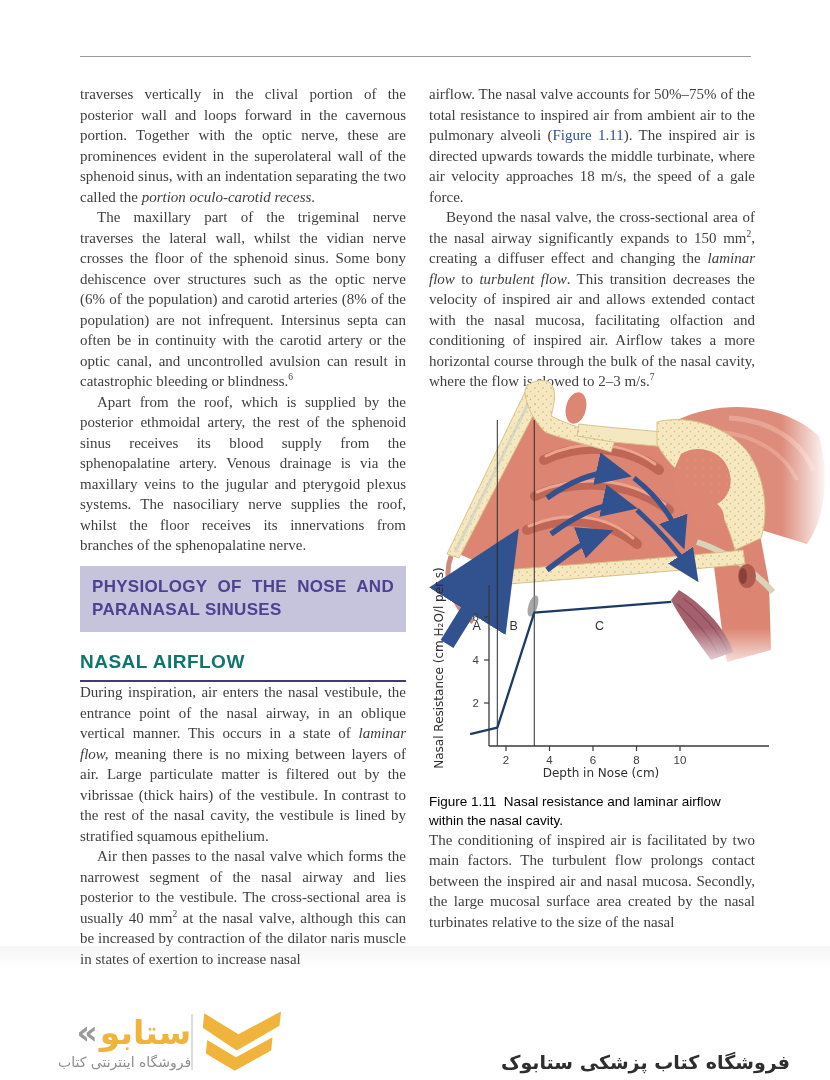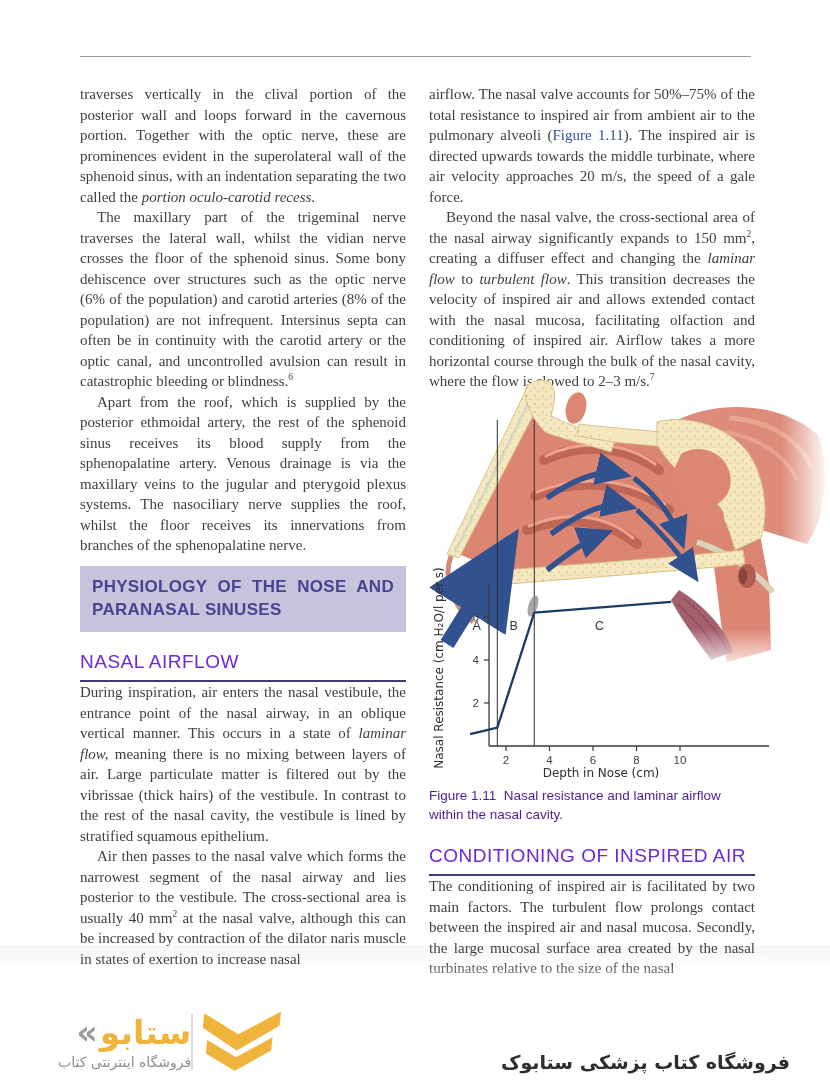--- a/index.html
+++ b/index.html
@@ -17,30 +17,30 @@
   .para{margin:0;}
   .para.indent{text-indent:17px;}
   .i{font-style:italic;}
   .sup{font-size:9.5px;vertical-align:super;line-height:0;}
   .link{color:#2d4f9e;}
   
   .section-box{background:#c6c3dd;color:#4b4290;font-family:"Liberation Sans",sans-serif;
                font-weight:bold;font-size:17px;line-height:23px;letter-spacing:.3px;
                padding:9px 12px 11px 12px;margin:10px 0 20px 0;}
   
-  .section-heading{font-family:"Liberation Sans",sans-serif;font-weight:normal;font-size:19px;
-                   letter-spacing:.5px;color:#6d28d9;margin:10px 0 0 0;padding-bottom:8px;
+  .section-heading{font-family:"Liberation Sans",sans-serif;font-weight:bold;font-size:19px;
+                   letter-spacing:.5px;color:#0f766e;margin:10px 0 0 0;padding-bottom:8px;
                    border-bottom:2.5px solid #3f3a78;}
   .col-left .section-heading{margin-top:10px;}
   .after-heading{}
   
   .figure-block{position:relative;width:400px;height:404px;margin-top:-14px;}
   .figure-block svg{position:absolute;top:0;left:0;overflow:visible;}
-  .figure-caption{margin:4px 0 0 0;font-family:"Liberation Sans",sans-serif;font-size:13.5px;
-                  line-height:19px;color:#4c1d95;text-align:left;}
+  .figure-caption{margin:10px 0 0 0;font-family:"Liberation Sans",sans-serif;font-size:13.5px;
+                  line-height:19px;color:#000000;text-align:left;}
   .col-right .section-heading{margin-top:22px;}
   
   .tick-label{font-family:"Liberation Sans",sans-serif;font-size:11.5px;fill:#3f3f3f;}
   .region-label{font-family:"Liberation Sans",sans-serif;font-size:12.5px;fill:#333;}
   .axis-title{font-family:"DejaVu Sans",sans-serif;font-size:12px;fill:#2f2f2f;}
   .data-line{fill:none;stroke:#1d3a66;stroke-width:2.3;stroke-linejoin:round;}
   
   .scan-shade{position:absolute;left:0;right:0;top:946px;height:22px;
               background:linear-gradient(to bottom,rgba(120,120,120,.07),rgba(120,120,120,0));}
   .fade-bottom{position:absolute;left:0;right:0;top:962px;height:48px;
@@ -72,21 +72,21 @@
     <p class="para"><span>traverses vertically in the clival portion of the posterior wall and loops forward in the cavernous portion. Together with the optic nerve, these are prominences evident in the superolateral wall of the sphenoid sinus, with an indentation separating the two called the </span><span class="i">portion oculo-carotid recess</span><span>.</span></p>
     <p class="para indent"><span>The maxillary part of the trigeminal nerve traverses the lateral wall, whilst the vidian nerve crosses the floor of the sphenoid sinus. Some bony dehiscence over structures such as the optic nerve (6% of the population) and carotid arteries (8% of the population) are not infrequent. Intersinus septa can often be in continuity with the carotid artery or the optic canal, and uncontrolled avulsion can result in catastrophic bleeding or blindness.</span><span class="sup">6</span></p>
     <p class="para indent"><span>Apart from the roof, which is supplied by the posterior ethmoidal artery, the rest of the sphenoid sinus receives its blood supply from the sphenopalatine artery. Venous drainage is via the maxillary veins to the jugular and pterygoid plexus systems. The nasociliary nerve supplies the roof, whilst the floor receives its innervations from branches of the sphenopalatine nerve.</span></p>
     <div class="section-box">PHYSIOLOGY OF THE NOSE AND PARANASAL SINUSES</div>
     <h2 class="section-heading">NASAL AIRFLOW</h2>
     <p class="para after-heading"><span>During inspiration, air enters the nasal vestibule, the entrance point of the nasal airway, in an oblique vertical manner. This occurs in a state of </span><span class="i">laminar flow,</span><span> meaning there is no mixing between layers of air. Large particulate matter is filtered out by the vibrissae (thick hairs) of the vestibule. In contrast to the rest of the nasal cavity, the vestibule is lined by stratified squamous epithelium.</span></p>
     <p class="para indent"><span>Air then passes to the nasal valve which forms the narrowest segment of the nasal airway and lies posterior to the vestibule. The cross-sectional area is usually 40 mm</span><span class="sup">2</span><span> at the nasal valve, although this can be increased by contraction of the dilator naris muscle in states of exertion to increase nasal</span></p>
   </div>
 
   <div class="col col-right">
-    <p class="para"><span>airflow. The nasal valve accounts for 50%–75% of the total resistance to inspired air from ambient air to the pulmonary alveoli (</span><span class="link">Figure 1.11</span><span>). The inspired air is directed upwards towards the middle turbinate, where air velocity approaches 20 m/s, the speed of a gale force.</span></p>
+    <p class="para"><span>airflow. The nasal valve accounts for 50%–75% of the total resistance to inspired air from ambient air to the pulmonary alveoli (</span><span class="link">Figure 1.11</span><span>). The inspired air is directed upwards towards the middle turbinate, where air velocity approaches 18 m/s, the speed of a gale force.</span></p>
     <p class="para indent"><span>Beyond the nasal valve, the cross-sectional area of the nasal airway significantly expands to 150 mm</span><span class="sup">2</span><span>, creating a diffuser effect and changing the </span><span class="i">laminar flow</span><span> to </span><span class="i">turbulent flow</span><span>. This transition decreases the velocity of inspired air and allows extended contact with the nasal mucosa, facilitating olfaction and conditioning of inspired air. Airflow takes a more horizontal course through the bulk of the nasal cavity, where the flow is slowed to 2–3 m/s.</span><span class="sup">7</span></p>
 
     <div class="figure-block">
       <svg width="400" height="412" viewBox="0 0 400 412">
         <defs>
           <pattern id="speckle" width="8" height="8" patternUnits="userSpaceOnUse">
             <circle cx="2" cy="2" r="0.9" fill="#cfa85e"></circle>
             <circle cx="5.5" cy="5.5" r="0.7" fill="#c39b52"></circle>
           </pattern>
           <linearGradient id="fadeRight" x1="0" y1="0" x2="1" y2="0">
@@ -201,21 +201,20 @@
             </g>
           <ellipse cx="104" cy="228" rx="4.5" ry="11" fill="#8a8a8a" opacity=".75" transform="rotate(18 104 228)"></ellipse>
           <polyline id="resistance-line" class="data-line" points="41.112500000000004,356.175 68.3,349.725 105.27499999999999,234.7 242.29999999999998,223.95"></polyline>
           <text class="axis-title" transform="translate(14,290) rotate(-90)" text-anchor="middle">Nasal Resistance (cm H₂O/l per s)</text>
           <text class="axis-title" x="172" y="399" text-anchor="middle">Depth in Nose (cm)</text>
         </g>
       </svg>
     </div>
 
     <p class="figure-caption"><span>Figure 1.11&nbsp;</span><span> Nasal resistance and laminar airflow within the nasal cavity.</span></p>
-    <h2 class="section-heading">CONDITIONING OF INSPIRED AIR</h2>
     <p class="para after-heading"><span>The conditioning of inspired air is facilitated by two main factors. The turbulent flow prolongs contact between the inspired air and nasal mucosa. Secondly, the large mucosal surface area created by the nasal turbinates relative to the size of the nasal</span></p>
   </div>
 
   <div class="scan-shade"></div>
   <div class="fade-bottom"></div>
 
   <div class="footer">
     <div class="footer-left">
       <div class="wordmark-block">
         <div class="wordmark">

